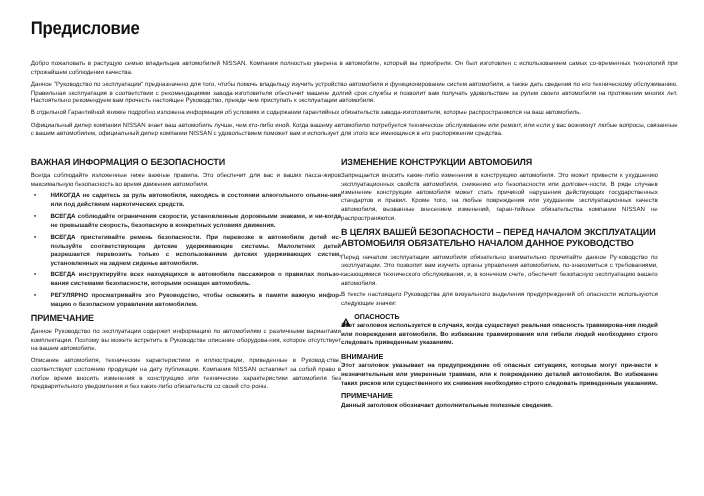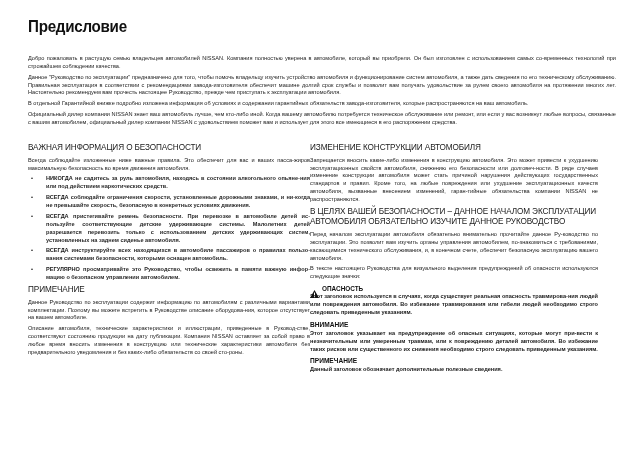--- a/index.html
+++ b/index.html
@@ -6,21 +6,21 @@
     body { width: 640px; height: 451px; overflow: hidden; position: relative;
       font-family: "Liberation Sans", sans-serif; color: #1a1a1a; }
     .page-title { position: absolute; left: 28px; top: 17px; font-size: 16.5px; font-weight: bold;
       letter-spacing: -0.3px; color: #111; transform: scaleX(0.92); transform-origin: left top; }
     .intro { position: absolute; left: 28px; top: 55px; width: 588px; }
     .p { font-size: 5.6px; line-height: 7.9px; margin: 0 0 2.8px 0; text-align: justify;
       color: #222; transform-origin: left top; }
     .col { position: absolute; top: 143px; }
     .col-left { left: 28px; width: 282px; }
     .col-right { left: 310px; width: 288px; }
-    .h2 { font-size: 8.2px; line-height: 10.6px; margin: 0 0 3px 0; color: #1a1a1a; letter-spacing: -0.1px; }
+    .h2 { font-size: 8.2px; line-height: 10.6px; margin: 0 0 3px 0; color: #1a1a1a; letter-spacing: -0.1px; font-weight: bold; }
     .bullets { list-style: none; padding: 0; margin: 2px 0 0 0; }
     .bullet { position: relative; padding-left: 18px; font-size: 5.6px; line-height: 7.9px;
       font-weight: bold; margin-bottom: 3px; text-align: justify; color: #1a1a1a; }
     .bullet .dot { position: absolute; left: 3px; top: 0; font-weight: bold; }
     .bullet .lead { font-weight: bold; }
     .bullet .rest { font-weight: bold; color: #2a2a2a; }
     .bold-p { font-weight: bold; color: #1a1a1a; }
     .h3 { font-size: 6.6px; line-height: 9px; font-weight: bold; margin: 1px 0 1px 0; color: #111; }
     .danger-head { display: flex; align-items: center; gap: 3px; margin: 3px 0 1px 0; }
     .danger-icon { width: 9px; height: 8px; display: inline-block; }
@@ -62,22 +62,22 @@
   </ul>
   <div class="h2">ПРИМЕЧАНИЕ</div>
   <p class="p">Данное Руководство по эксплуатации содержит информацию по автомобилям с различными вариантами комплектации. Поэтому вы можете встретить в Руководстве описание оборудова-ния, которое отсутствует на вашем автомобиле.</p>
   <p class="p">Описание автомобиля, технические характеристики и иллюстрации, приведенные в Руковод-стве, соответствуют состоянию продукции на дату публикации. Компания NISSAN оставляет за собой право в любое время вносить изменения в конструкцию или технические характеристики автомобиля без предварительного уведомления и без каких-либо обязательств со своей сто-роны.</p>
 </div>
 
 <div class="col col-right">
   <div class="h2">ИЗМЕНЕНИЕ КОНСТРУКЦИИ АВТОМОБИЛЯ</div>
   <p class="p">Запрещается вносить какие-либо изменения в конструкцию автомобиля. Это может привести к ухудшению эксплуатационных свойств автомобиля, снижению его безопасности или долговеч-ности. В ряде случаев изменение конструкции автомобиля может стать причиной нарушения действующих государственных стандартов и правил. Кроме того, на любые повреждения или ухудшение эксплуатационных качеств автомобиля, вызванные внесением изменений, гаран-тийные обязательства компании NISSAN не распространяются.</p>
   <div class="h2">
-    <div>В ЦЕЛЯХ ВАШЕЙ БЕЗОПАСНОСТИ – ДАННОЕ НАЧАЛОМ ЭКСПЛУАТАЦИИ</div>
-    <div>АВТОМОБИЛЯ ОБЯЗАТЕЛЬНО ИЗУЧИТЕ ДАННОЕ РУКОВОДСТВО</div>
+    <div>В ЦЕЛЯХ ВАШЕЙ БЕЗОПАСНОСТИ – ПЕРЕД НАЧАЛОМ ЭКСПЛУАТАЦИИ</div>
+    <div>АВТОМОБИЛЯ ОБЯЗАТЕЛЬНО НАЧАЛОМ ДАННОЕ РУКОВОДСТВО</div>
   </div>
   <p class="p">Перед началом эксплуатации автомобиля обязательно внимательно прочитайте данное Ру-ководство по эксплуатации. Это позволит вам изучить органы управления автомобилем, по-знакомиться с требованиями, касающимися технического обслуживания, и, в конечном счете, обеспечит безопасную эксплуатацию вашего автомобиля.</p>
   <p class="p">В тексте настоящего Руководства для визуального выделения предупреждений об опасности используются следующие значки:</p>
 
   <div class="danger-head">
     <span class="danger-icon">
       <svg width="9" height="8" viewBox="0 0 9 8">
         <polygon points="4.5,0 9,8 0,8" fill="#111"></polygon>
         <rect x="4" y="2.6" width="1" height="3" fill="#fff"></rect>
         <rect x="4" y="6.2" width="1" height="1" fill="#fff"></rect>

